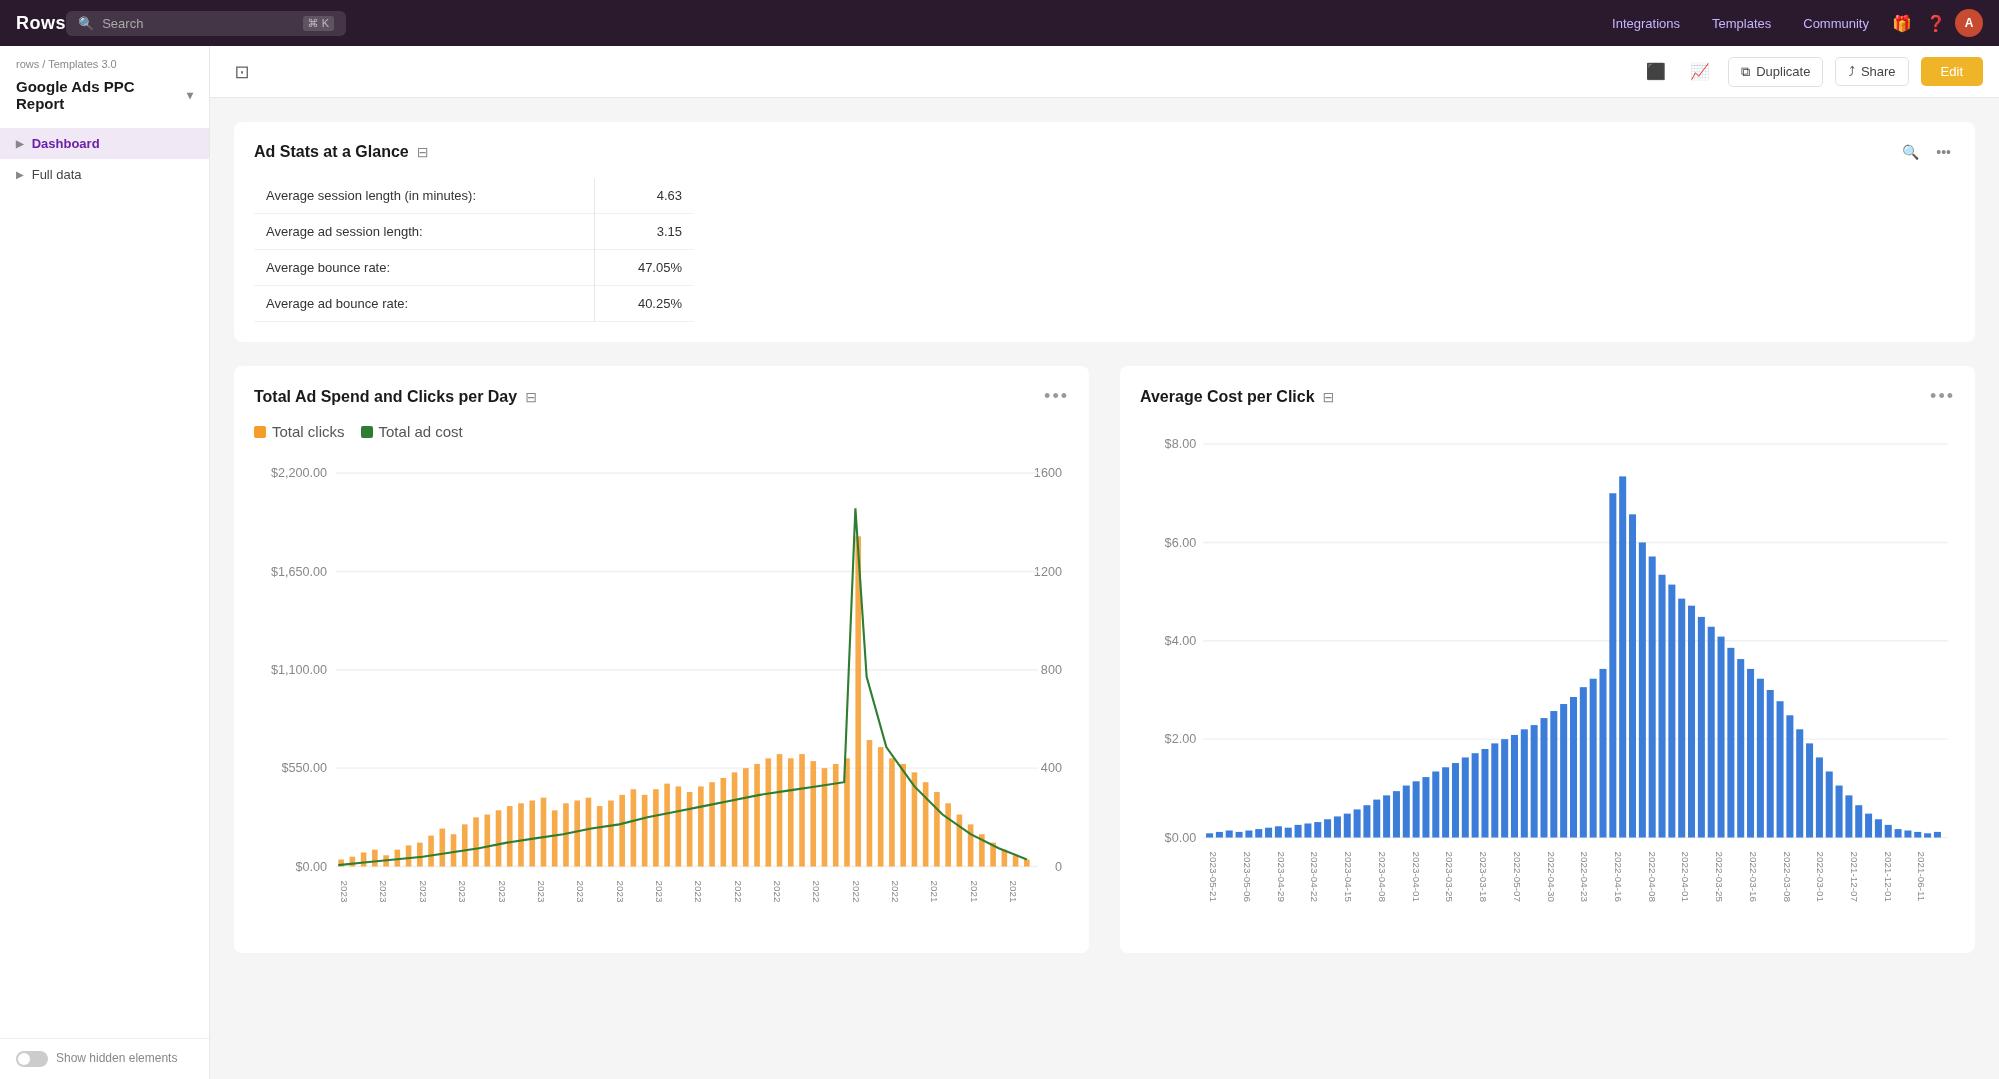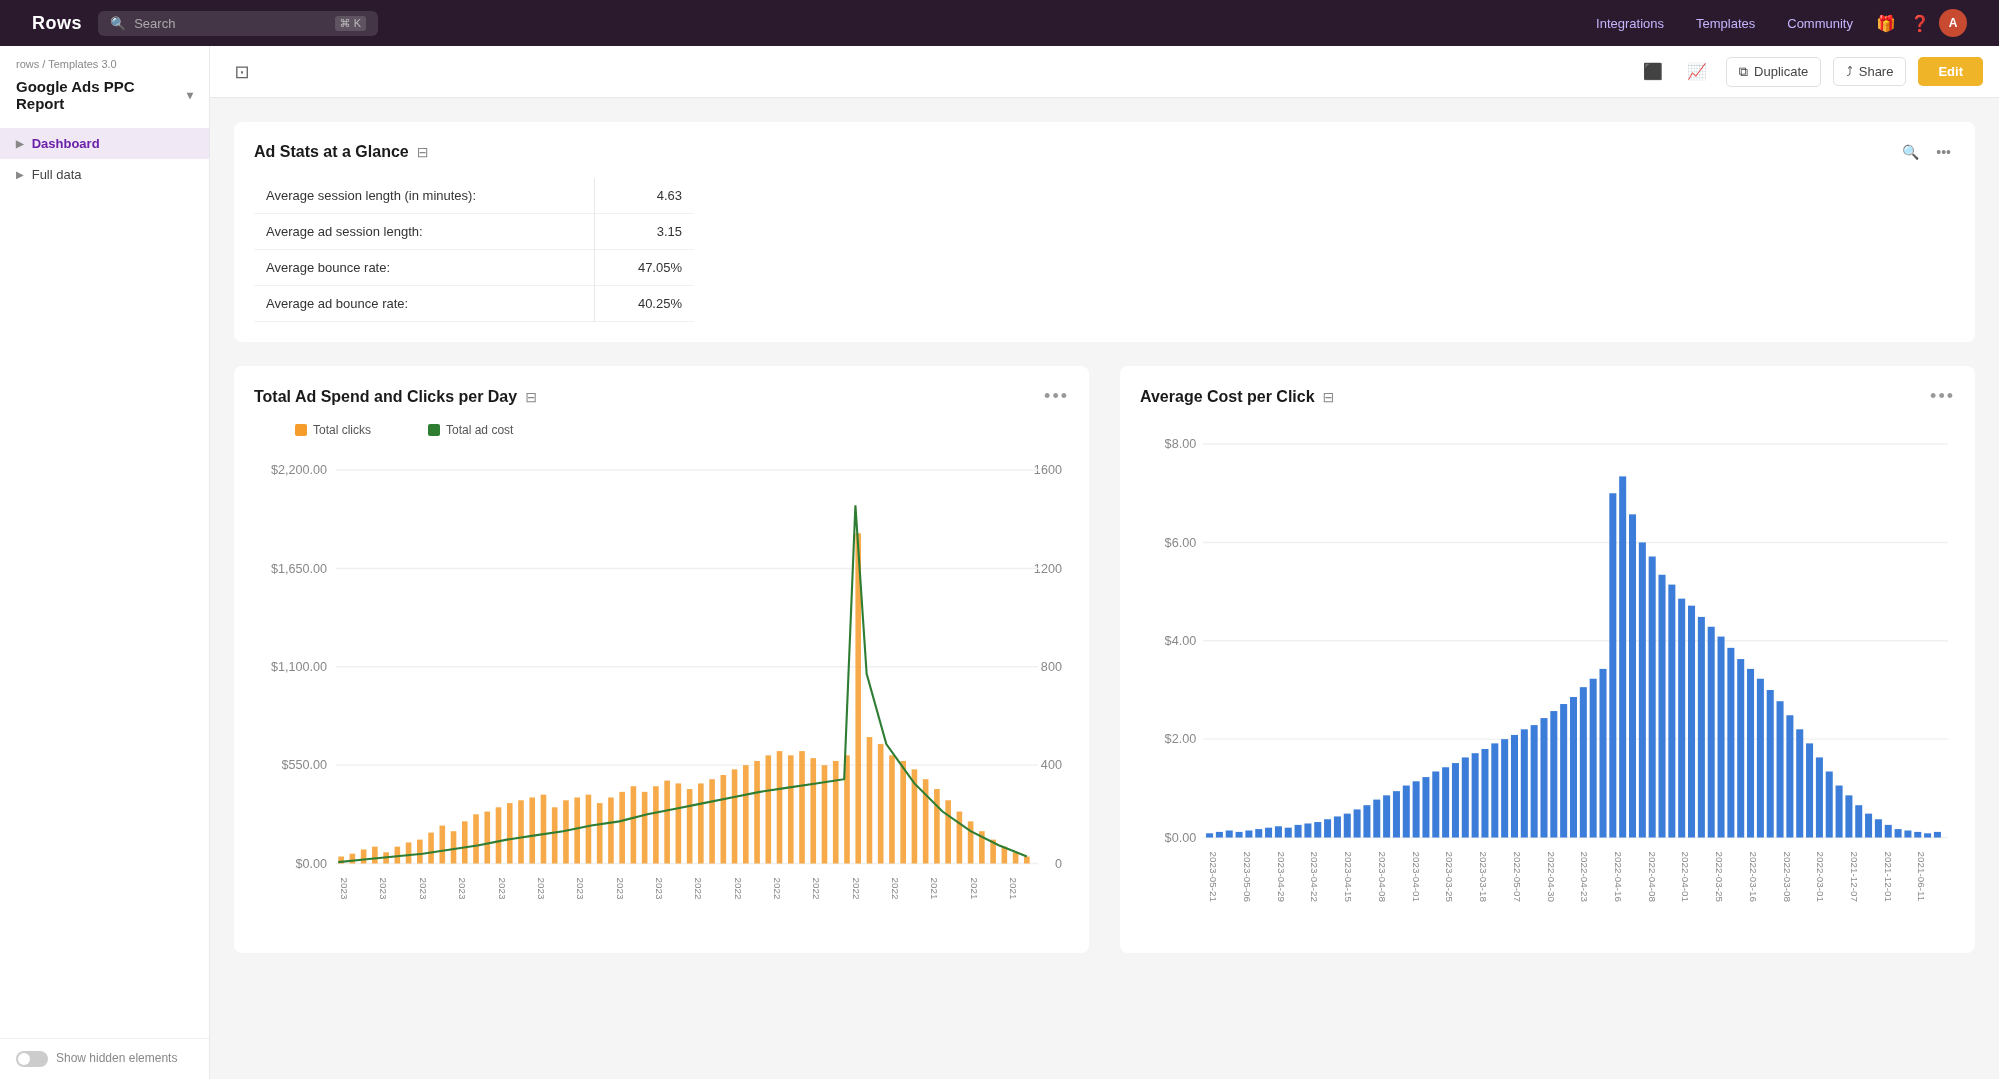--- a/index.html
+++ b/index.html
@@ -4,22 +4,21 @@
   <style>
     * { margin: 0; padding: 0; box-sizing: border-box; }
     body { font-family: -apple-system, BlinkMacSystemFont, 'Segoe UI', sans-serif; background: #f5f5f5; color: #333; display: flex; flex-direction: column; height: 100vh; overflow: hidden; }
 
     
     .top-nav {
       background: #2b1a2e;
       height: 46px;
       display: flex;
       align-items: center;
-      padding: 0 32px;
-      gap: 16px;
+      padding: 0 16px;
       flex-shrink: 0;
     }
     .nav-brand {
       color: #fff;
       font-weight: 700;
       font-size: 18px;
       letter-spacing: 0.5px;
     }
     .nav-search {
       background: rgba(255,255,255,0.12);
@@ -175,21 +174,21 @@
       width: 32px; height: 32px;
       display: flex; align-items: center; justify-content: center;
       color: #666;
       font-size: 16px;
       cursor: pointer;
       border-radius: 4px;
     }
     .edit-btn {
       background: #f0b429;
       color: #fff;
-      font-weight: 700;
+      font-weight: 400;
       padding: 7px 20px;
       border-radius: 5px;
       border: none;
       font-size: 13px;
       cursor: pointer;
     }
     .sidebar-toggle-btn {
       width: 32px; height: 32px;
       display: flex; align-items: center; justify-content: center;
       color: #666;
@@ -233,23 +232,22 @@
     .chart-legend {
       display: flex;
       gap: 16px;
       margin-bottom: 12px;
       margin-top: 4px;
     }
     .legend-item {
       display: flex;
       align-items: center;
       gap: 6px;
-      font-size: 12px;
+      font-size: 15px;
       color: #555;
-      margin-left: 41px;
     }
     .legend-dot {
       width: 12px; height: 12px;
       border-radius: 2px;
       flex-shrink: 0;
     }
 
     
     .chart-container {
       position: relative;

